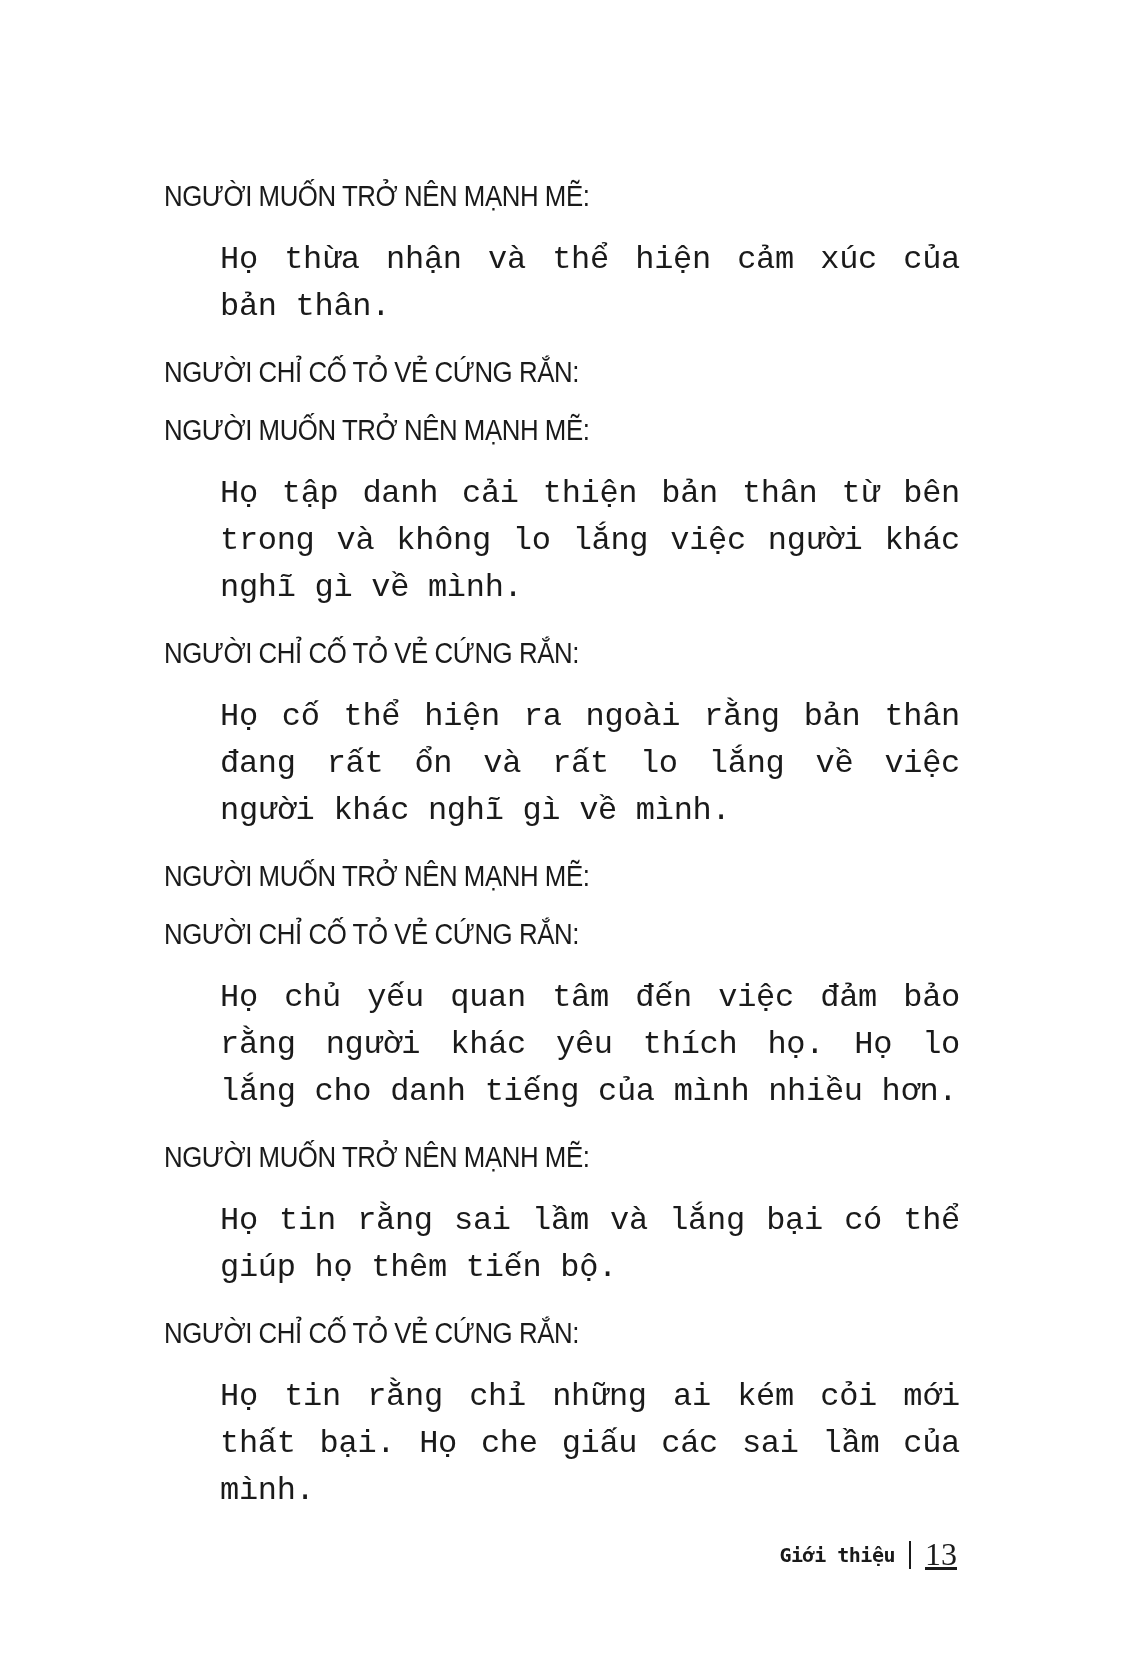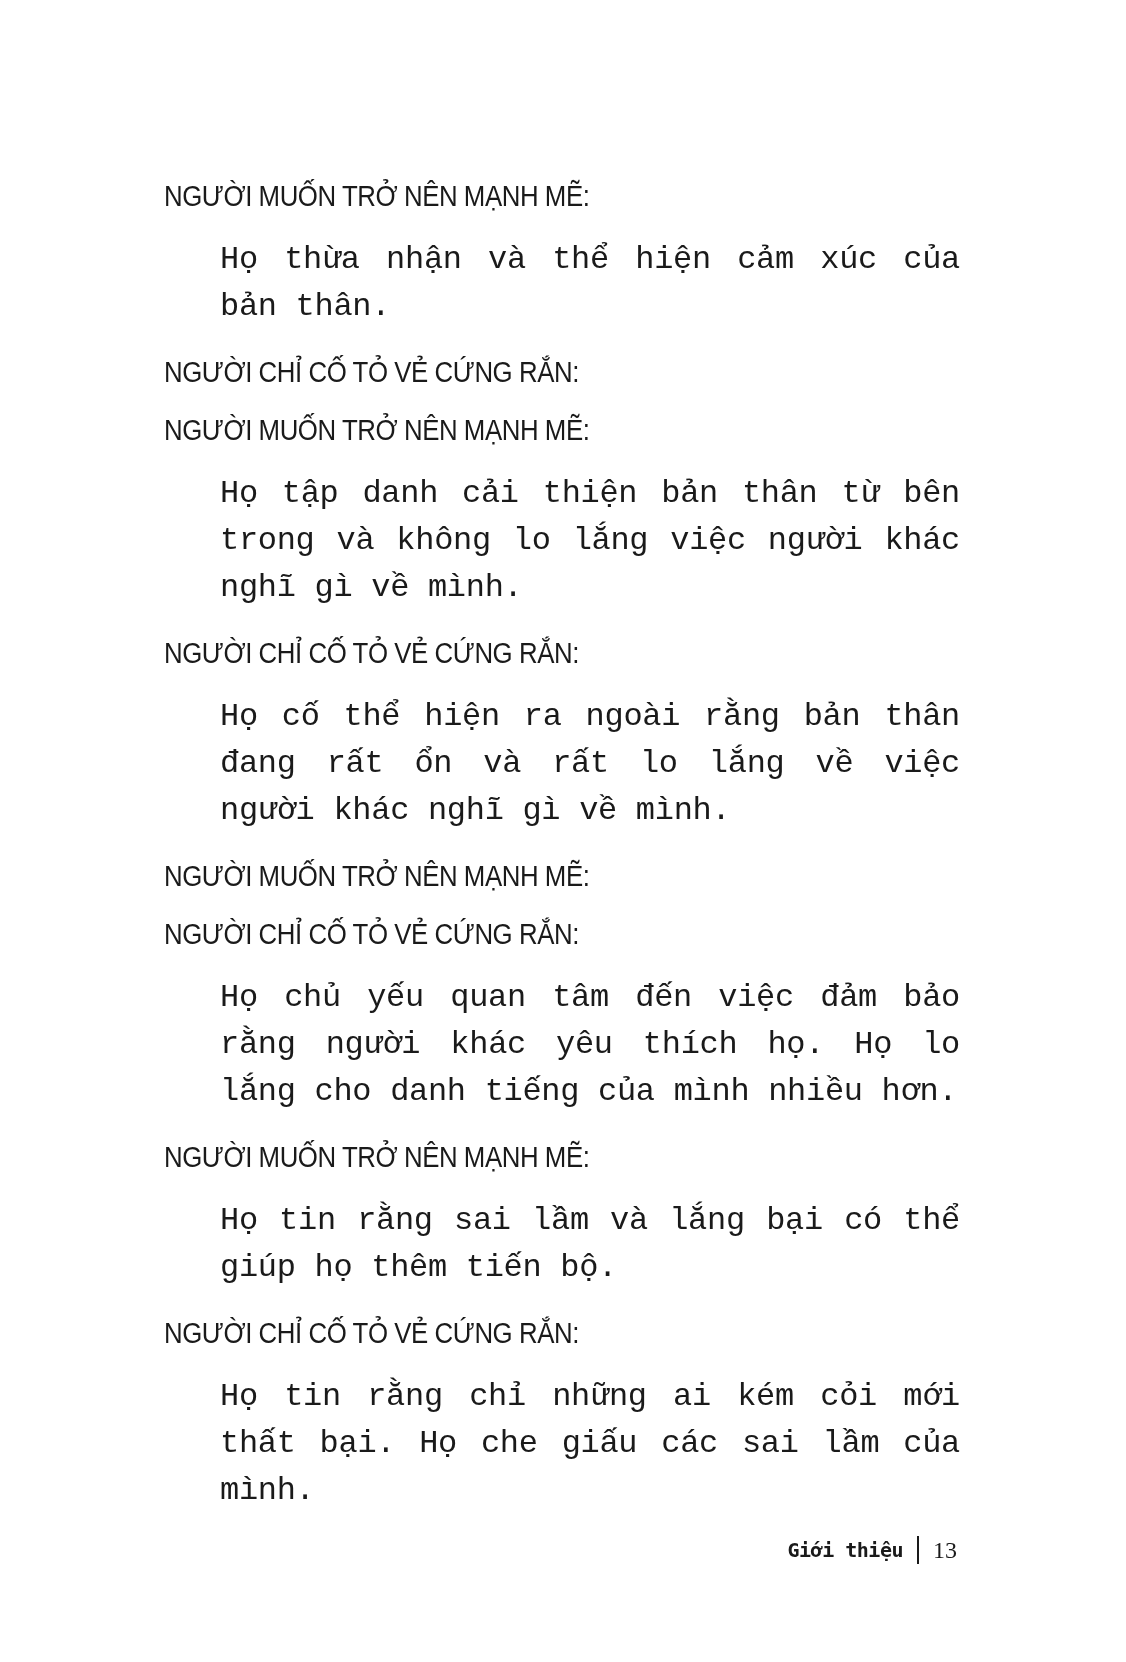--- a/index.html
+++ b/index.html
@@ -36,21 +36,22 @@
     }
     .footer-section {
       font-family: "DejaVu Sans Mono", monospace;
       font-weight: bold;
       font-size: 20px;
       letter-spacing: -0.5px;
     }
     .footer-divider { width: 2px; height: 28px; background: #1a1a1a; }
     .footer-page {
       font-family: "Liberation Serif", serif;
-      font-size: 24px;
+      font-size: 32px;
+      text-decoration: underline;
     }
   </style>
 </head>
 <body>
 
 <div class="page">
   <div>
     <p class="heading">NGƯỜI MUỐN TRỞ NÊN MẠNH MẼ:</p>
     <p class="body-text">Họ thừa nhận và thể hiện cảm xúc của bản thân.</p>
   </div>

